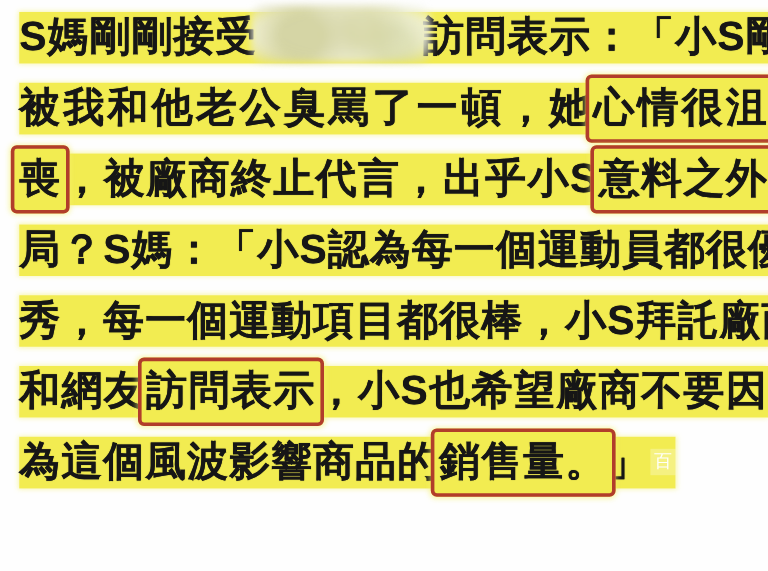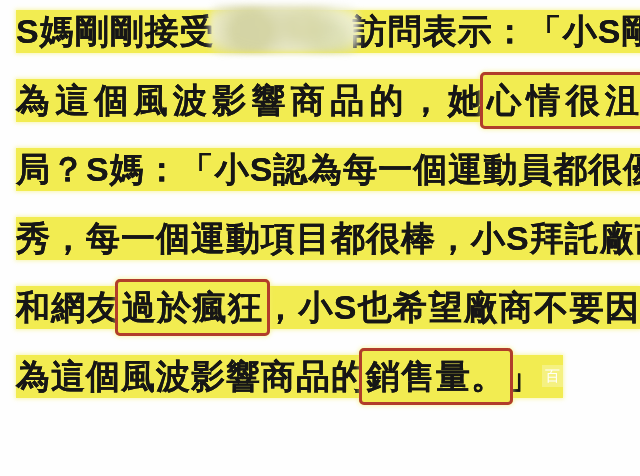--- a/index.html
+++ b/index.html
@@ -15,21 +15,21 @@
     font-family:"Liberation Sans","DejaVu Sans",sans-serif;
   }
   .article{
     padding:10px 0 0 16px;
     width:624px;
   }
   .line{
     height:48px;
     line-height:39px;
     padding:2px 0;
-    margin-bottom:21px;
+    margin-bottom:11px;
     box-sizing:border-box;
     font-size:34px;
     font-weight:bold;
     color:var(--ink);
     letter-spacing:1px;
     white-space:nowrap;
     text-shadow:0 0 0.6px var(--ink);
   }
   .line.fill{
     text-align:justify;
@@ -84,26 +84,27 @@
     text-shadow:none;
   }
 </style>
 </head>
 <body>
 
 <div class="article">
 
   <div class="line fill"><span class="hl"><span>S媽剛剛接受</span><span class="logo"><span class="veil"></span></span><span>訪問表示：「小S剛</span></span></div>
 
-  <div class="line fill"><span class="hl">為這個風波影響商品的，她</span><span class="hl boxed">心情很沮</span></div>
+  <div class="line fill"><span class="hl">被我和他老公臭罵了一頓，她</span><span class="hl boxed">心情很沮</span></div>
 
+  <div class="line fill"><span class="hl boxed">喪</span><span class="hl">，被廠商終止代言，出乎小S</span><span class="hl boxed">意料之外</span></div>
 
 
 
   <div class="line fill"><span class="hl">局？S媽：「小S認為每一個運動員都很優</span></div>
 
   <div class="line fill"><span class="hl">秀，每一個運動項目都很棒，小S拜託廠商</span></div>
 
-  <div class="line fill"><span class="hl">和網友</span><span class="hl boxed">過於瘋狂</span><span class="hl">，小S也希望廠商不要因</span></div>
+  <div class="line fill"><span class="hl">和網友</span><span class="hl boxed">訪問表示</span><span class="hl">，小S也希望廠商不要因</span></div>
 
   <div class="line short"><span class="hl">為這個風波影響商品的</span><span class="hl boxed">銷售量。</span><span class="hl"><span>」</span><span class="wm">百</span></span></div>
 
 </div>
 
 </body></html>

